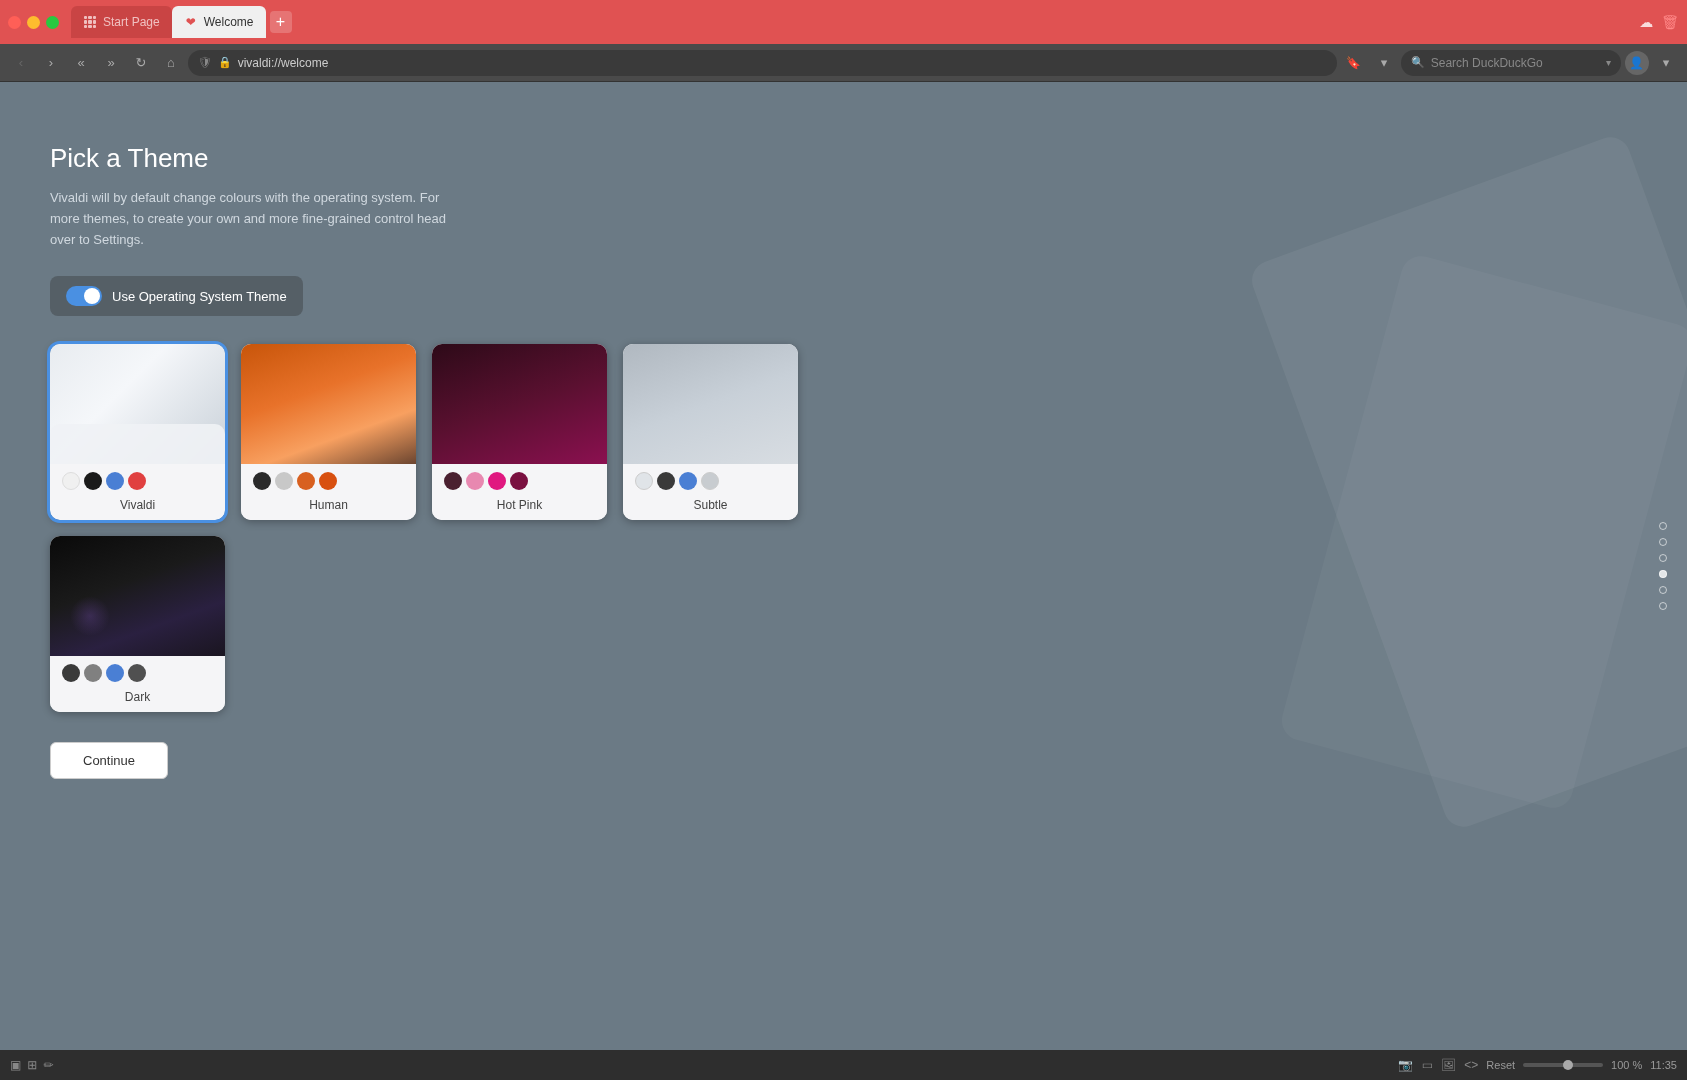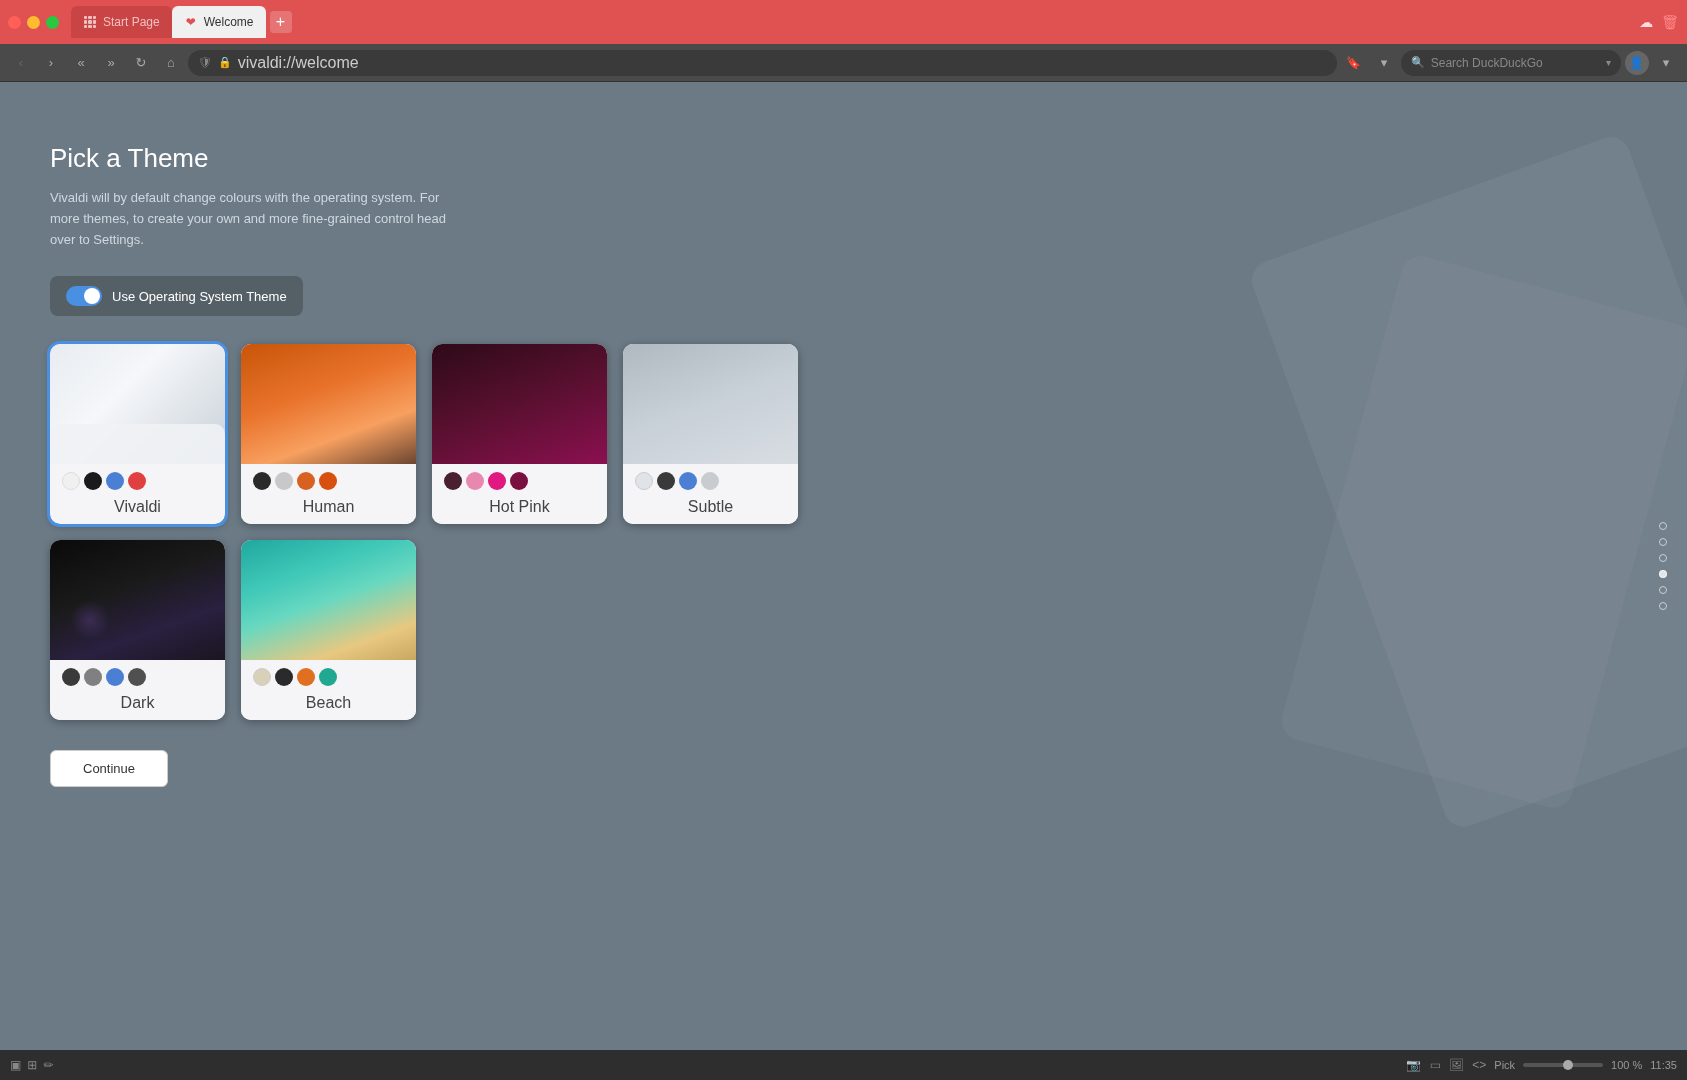--- a/index.html
+++ b/index.html
@@ -152,21 +152,21 @@
       background: #3a3a3a;
       border-radius: 13px;
       display: flex;
       align-items: center;
       padding: 0 10px;
       gap: 6px;
     }
 
     .address-text {
       color: #ccc;
-      font-size: 16px;
+      font-size: 12px;
     }
 
     .search-bar {
       width: 220px;
       height: 26px;
       background: #3a3a3a;
       border-radius: 13px;
       display: flex;
       align-items: center;
       padding: 0 10px;
@@ -332,21 +332,21 @@
 
     .color-dot {
       width: 18px;
       height: 18px;
       border-radius: 9px;
     }
 
     .theme-name {
       background: #f5f5f7;
       text-align: center;
-      font-size: 16px;
+      font-size: 12px;
       color: #444;
       padding: 2px 0 8px;
     }
 
     
     .vivaldi-preview {
       background: linear-gradient(135deg, #e8ecf0 0%, #f5f7fa 40%, #c8d0d8 100%);
     }
 
     .vivaldi-preview::before {
@@ -678,30 +678,20 @@
           <div class="theme-colors">
             <div class="color-dot" style="background:#3a3a3a;"></div>
             <div class="color-dot" style="background:#808080;"></div>
             <div class="color-dot" style="background:#4a7fd4;"></div>
             <div class="color-dot" style="background:#505050;"></div>
           </div>
           <div class="theme-name">Dark</div>
         </div>
 
 
-        <div class="theme-card">
-          <div class="theme-preview beach-preview"></div>
-          <div class="theme-colors">
-            <div class="color-dot" style="background:#d8d0b8; border:1px solid #ccc;"></div>
-            <div class="color-dot" style="background:#2a2a2a;"></div>
-            <div class="color-dot" style="background:#e07020;"></div>
-            <div class="color-dot" style="background:#20a890;"></div>
-          </div>
-          <div class="theme-name">Beach</div>
-        </div>
 
 
       </div>
 
       
       <button class="continue-btn">Continue</button>
     </div>
 
     <div class="pagination-dots">
       <div class="dot"></div>
@@ -717,21 +707,21 @@
     <div class="status-left">
       <span class="status-icon">▣</span>
       <span class="status-icon">⊞</span>
       <span class="status-icon">✏</span>
     </div>
     <div class="status-right">
       <span class="status-icon">📷</span>
       <span class="status-icon">▭</span>
       <span class="status-icon">🖼</span>
       <span class="status-icon">&lt;&gt;</span>
-      <span style="color:#999; cursor:pointer;">Pick</span>
+      <span style="color:#999; cursor:pointer;">Reset</span>
       <div class="zoom-slider">
         <div class="zoom-thumb"></div>
       </div>
       <span style="color:#999;">100 %</span>
       <span style="color:#999;">11:35</span>
     </div>
   </div>
 
 </div>
 

